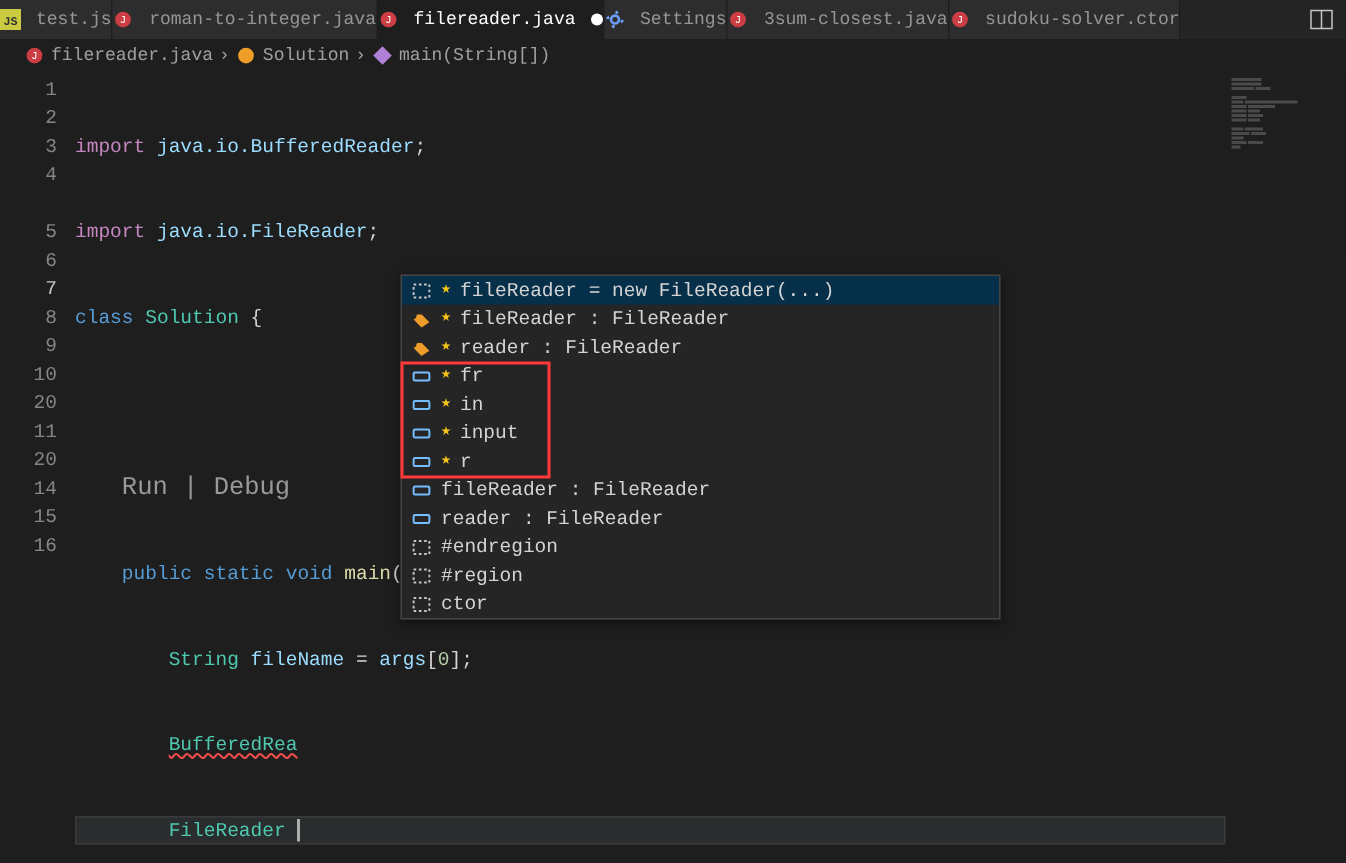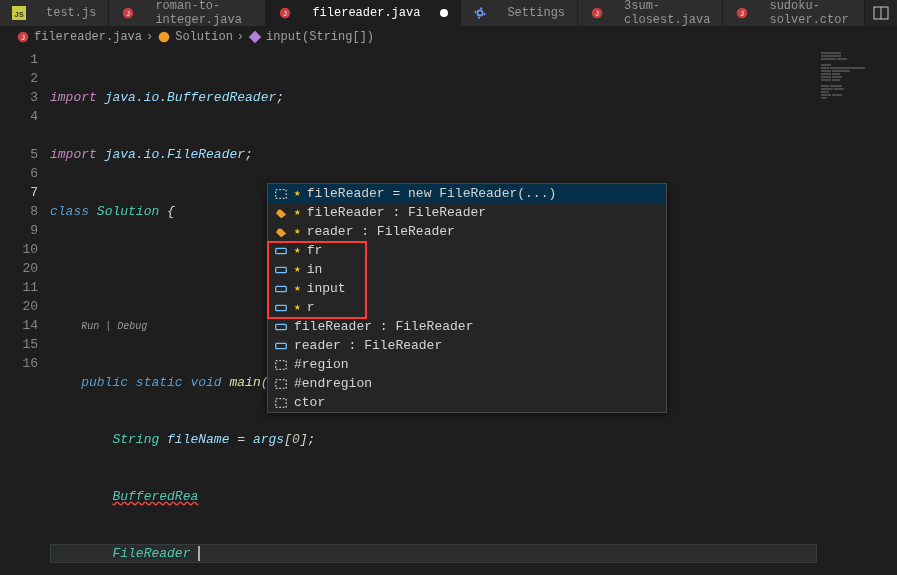--- a/index.html
+++ b/index.html
@@ -14,22 +14,22 @@
     }
     .tabs {
       display: flex;
       height: 26px;
       background: #252526;
       align-items: stretch;
     }
     .tab {
       display: flex;
       align-items: center;
-      padding: 0 12px;
-      gap: 20px;
+      padding: 0 0;
+      gap: 10px;
       font-size: 12px;
       color: #969696;
       border-right: 1px solid #1e1e1e;
       background: #2d2d2d;
       cursor: pointer;
     }
     .tab.active {
       background: #1e1e1e;
       color: #fff;
     }
@@ -80,33 +80,33 @@
     .gutter .ln { height: 19px; }
     .gutter .ln.active { color: #c6c6c6; }
     .code {
       flex: 1;
       font-size: 13px;
       line-height: 19px;
       padding-top: 2px;
       position: relative;
       white-space: pre;
     }
-    .code-line { height: 19px; font-style: italic; }
+    .code-line { height: 19px; }
     .code-line.highlight {
       background: #2a2d2e;
       outline: 1px solid #3a3a3a;
       outline-offset: -1px;
     }
     .kw { color: #c586c0; }
     .kw2 { color: #569cd6; }
     .type { color: #4ec9b0; }
     .fn { color: #dcdcaa; }
     .var { color: #9cdcfe; }
     .num { color: #b5cea8; }
-    .codelens { color: #999; font-size: 10px; }
+    .codelens { color: #999; font-size: 17px; }
     .err { text-decoration: underline wavy #f14c4c; }
     .err-green { text-decoration: underline wavy #6a9955; }
     .cursor {
       display: inline-block;
       width: 2px;
       height: 15px;
       background: #aeafad;
       vertical-align: middle;
     }
     .minimap {
@@ -238,21 +238,21 @@
         <circle cx="8" cy="8" r="6" fill="#ee9d28"></circle>
       </svg>
   </span>
   <span>Solution</span>
   <span>›</span>
   <span class="bc-icon">
     <svg viewBox="0 0 16 16">
         <rect x="3" y="3" width="10" height="10" fill="#b180d7" transform="rotate(45 8 8)"></rect>
       </svg>
   </span>
-  <span>input(String[])</span>
+  <span>main(String[])</span>
 </div>
 
 <div class="editor">
   <div class="gutter" id="gutter">
       <div class="ln">1</div>
       <div class="ln">2</div>
       <div class="ln">3</div>
       <div class="ln">4</div>
       <div class="ln"></div>
       <div class="ln">5</div>
@@ -302,23 +302,23 @@
             </svg></span><span class="star">★</span><span>in</span></div><div class="ac-item"><span class="ac-icon"><svg viewBox="0 0 16 16">
               <rect x="2" y="5" width="12" height="6" rx="1" fill="none" stroke="#75beff" stroke-width="1.5"></rect>
             </svg></span><span class="star">★</span><span>input</span></div><div class="ac-item"><span class="ac-icon"><svg viewBox="0 0 16 16">
               <rect x="2" y="5" width="12" height="6" rx="1" fill="none" stroke="#75beff" stroke-width="1.5"></rect>
             </svg></span><span class="star">★</span><span>r</span></div><div class="ac-item"><span class="ac-icon"><svg viewBox="0 0 16 16">
               <rect x="2" y="5" width="12" height="6" rx="1" fill="none" stroke="#75beff" stroke-width="1.5"></rect>
             </svg></span><span>fileReader : FileReader</span></div><div class="ac-item"><span class="ac-icon"><svg viewBox="0 0 16 16">
               <rect x="2" y="5" width="12" height="6" rx="1" fill="none" stroke="#75beff" stroke-width="1.5"></rect>
             </svg></span><span>reader : FileReader</span></div><div class="ac-item"><span class="ac-icon"><svg viewBox="0 0 16 16">
               <rect x="2" y="3" width="12" height="10" fill="none" stroke="#c5c5c5" stroke-width="1.5" stroke-dasharray="2 2"></rect>
+            </svg></span><span>#endregion</span></div><div class="ac-item"><span class="ac-icon"><svg viewBox="0 0 16 16">
+              <rect x="2" y="3" width="12" height="10" fill="none" stroke="#c5c5c5" stroke-width="1.5" stroke-dasharray="2 2"></rect>
             </svg></span><span>#region</span></div><div class="ac-item"><span class="ac-icon"><svg viewBox="0 0 16 16">
-              <rect x="2" y="3" width="12" height="10" fill="none" stroke="#c5c5c5" stroke-width="1.5" stroke-dasharray="2 2"></rect>
-            </svg></span><span>#endregion</span></div><div class="ac-item"><span class="ac-icon"><svg viewBox="0 0 16 16">
               <rect x="2" y="3" width="12" height="10" fill="none" stroke="#c5c5c5" stroke-width="1.5" stroke-dasharray="2 2"></rect>
             </svg></span><span>ctor</span></div></div>
     <div class="red-box"></div>
   </div>
   <div class="minimap" id="minimap">
       <div class="mm-line">
         <div class="mm-seg" style="width: 20px;"></div>
       </div>
       <div class="mm-line">
         <div class="mm-seg" style="width: 20px;"></div>

